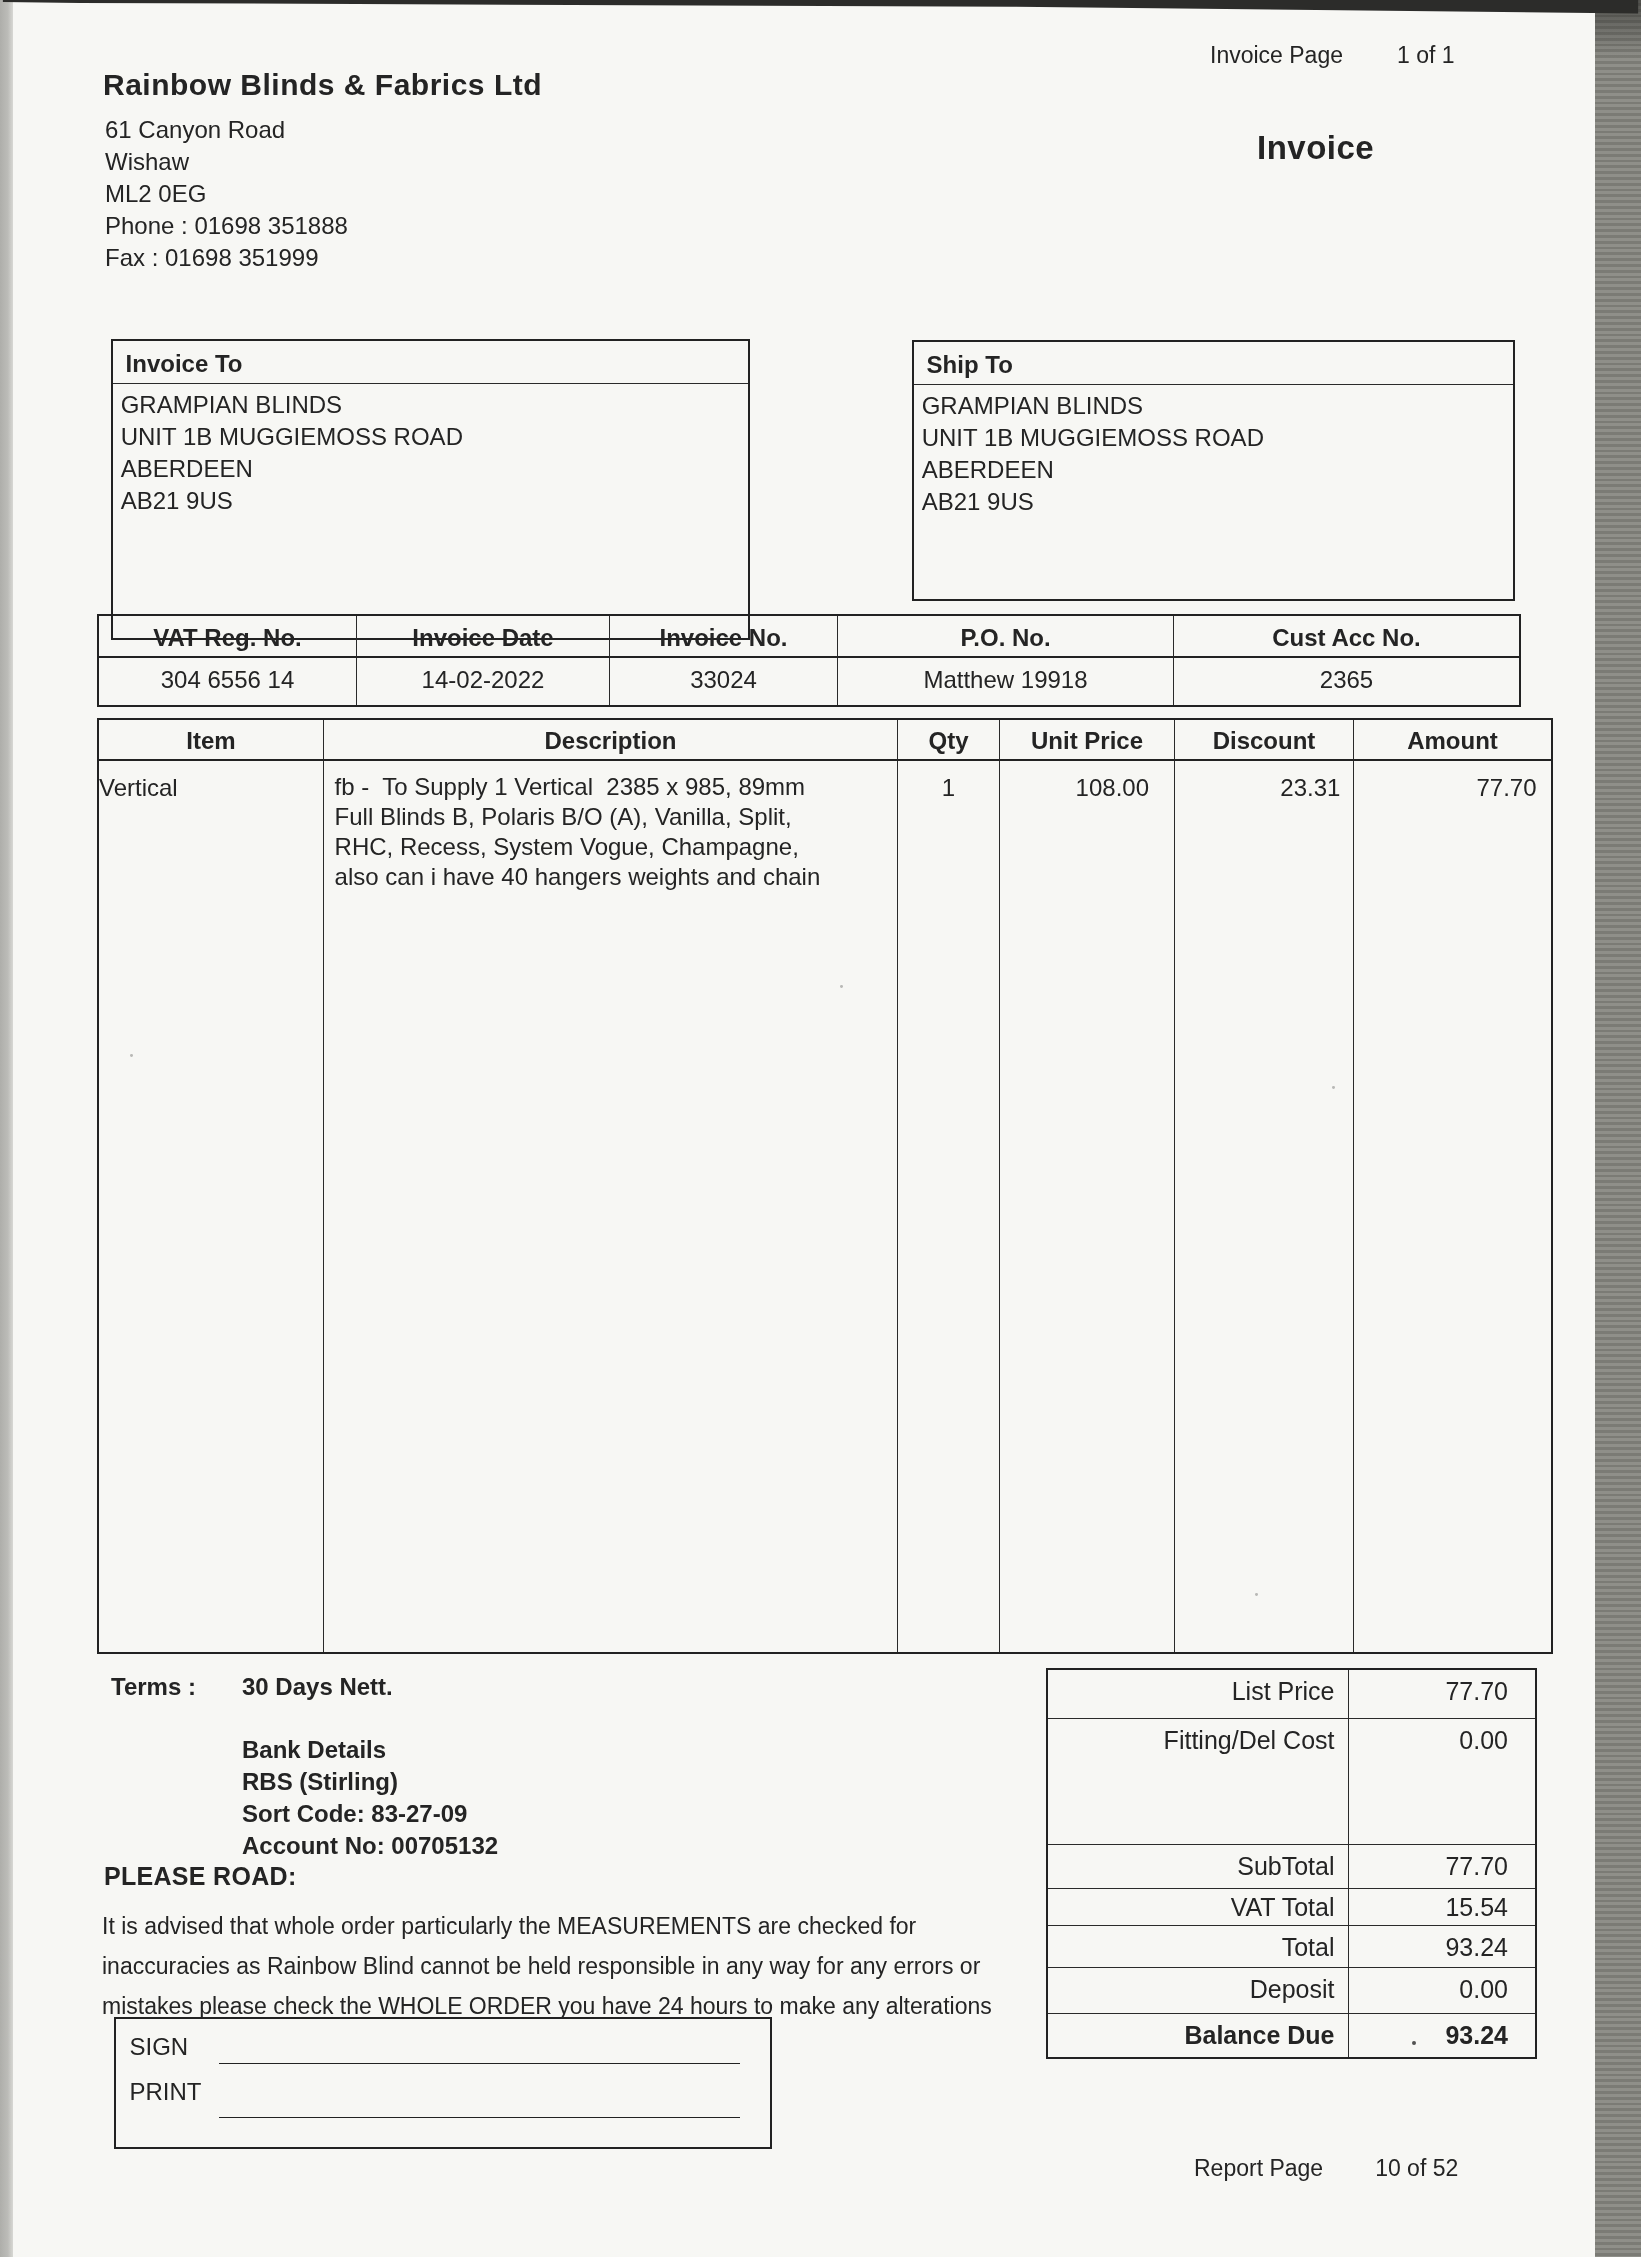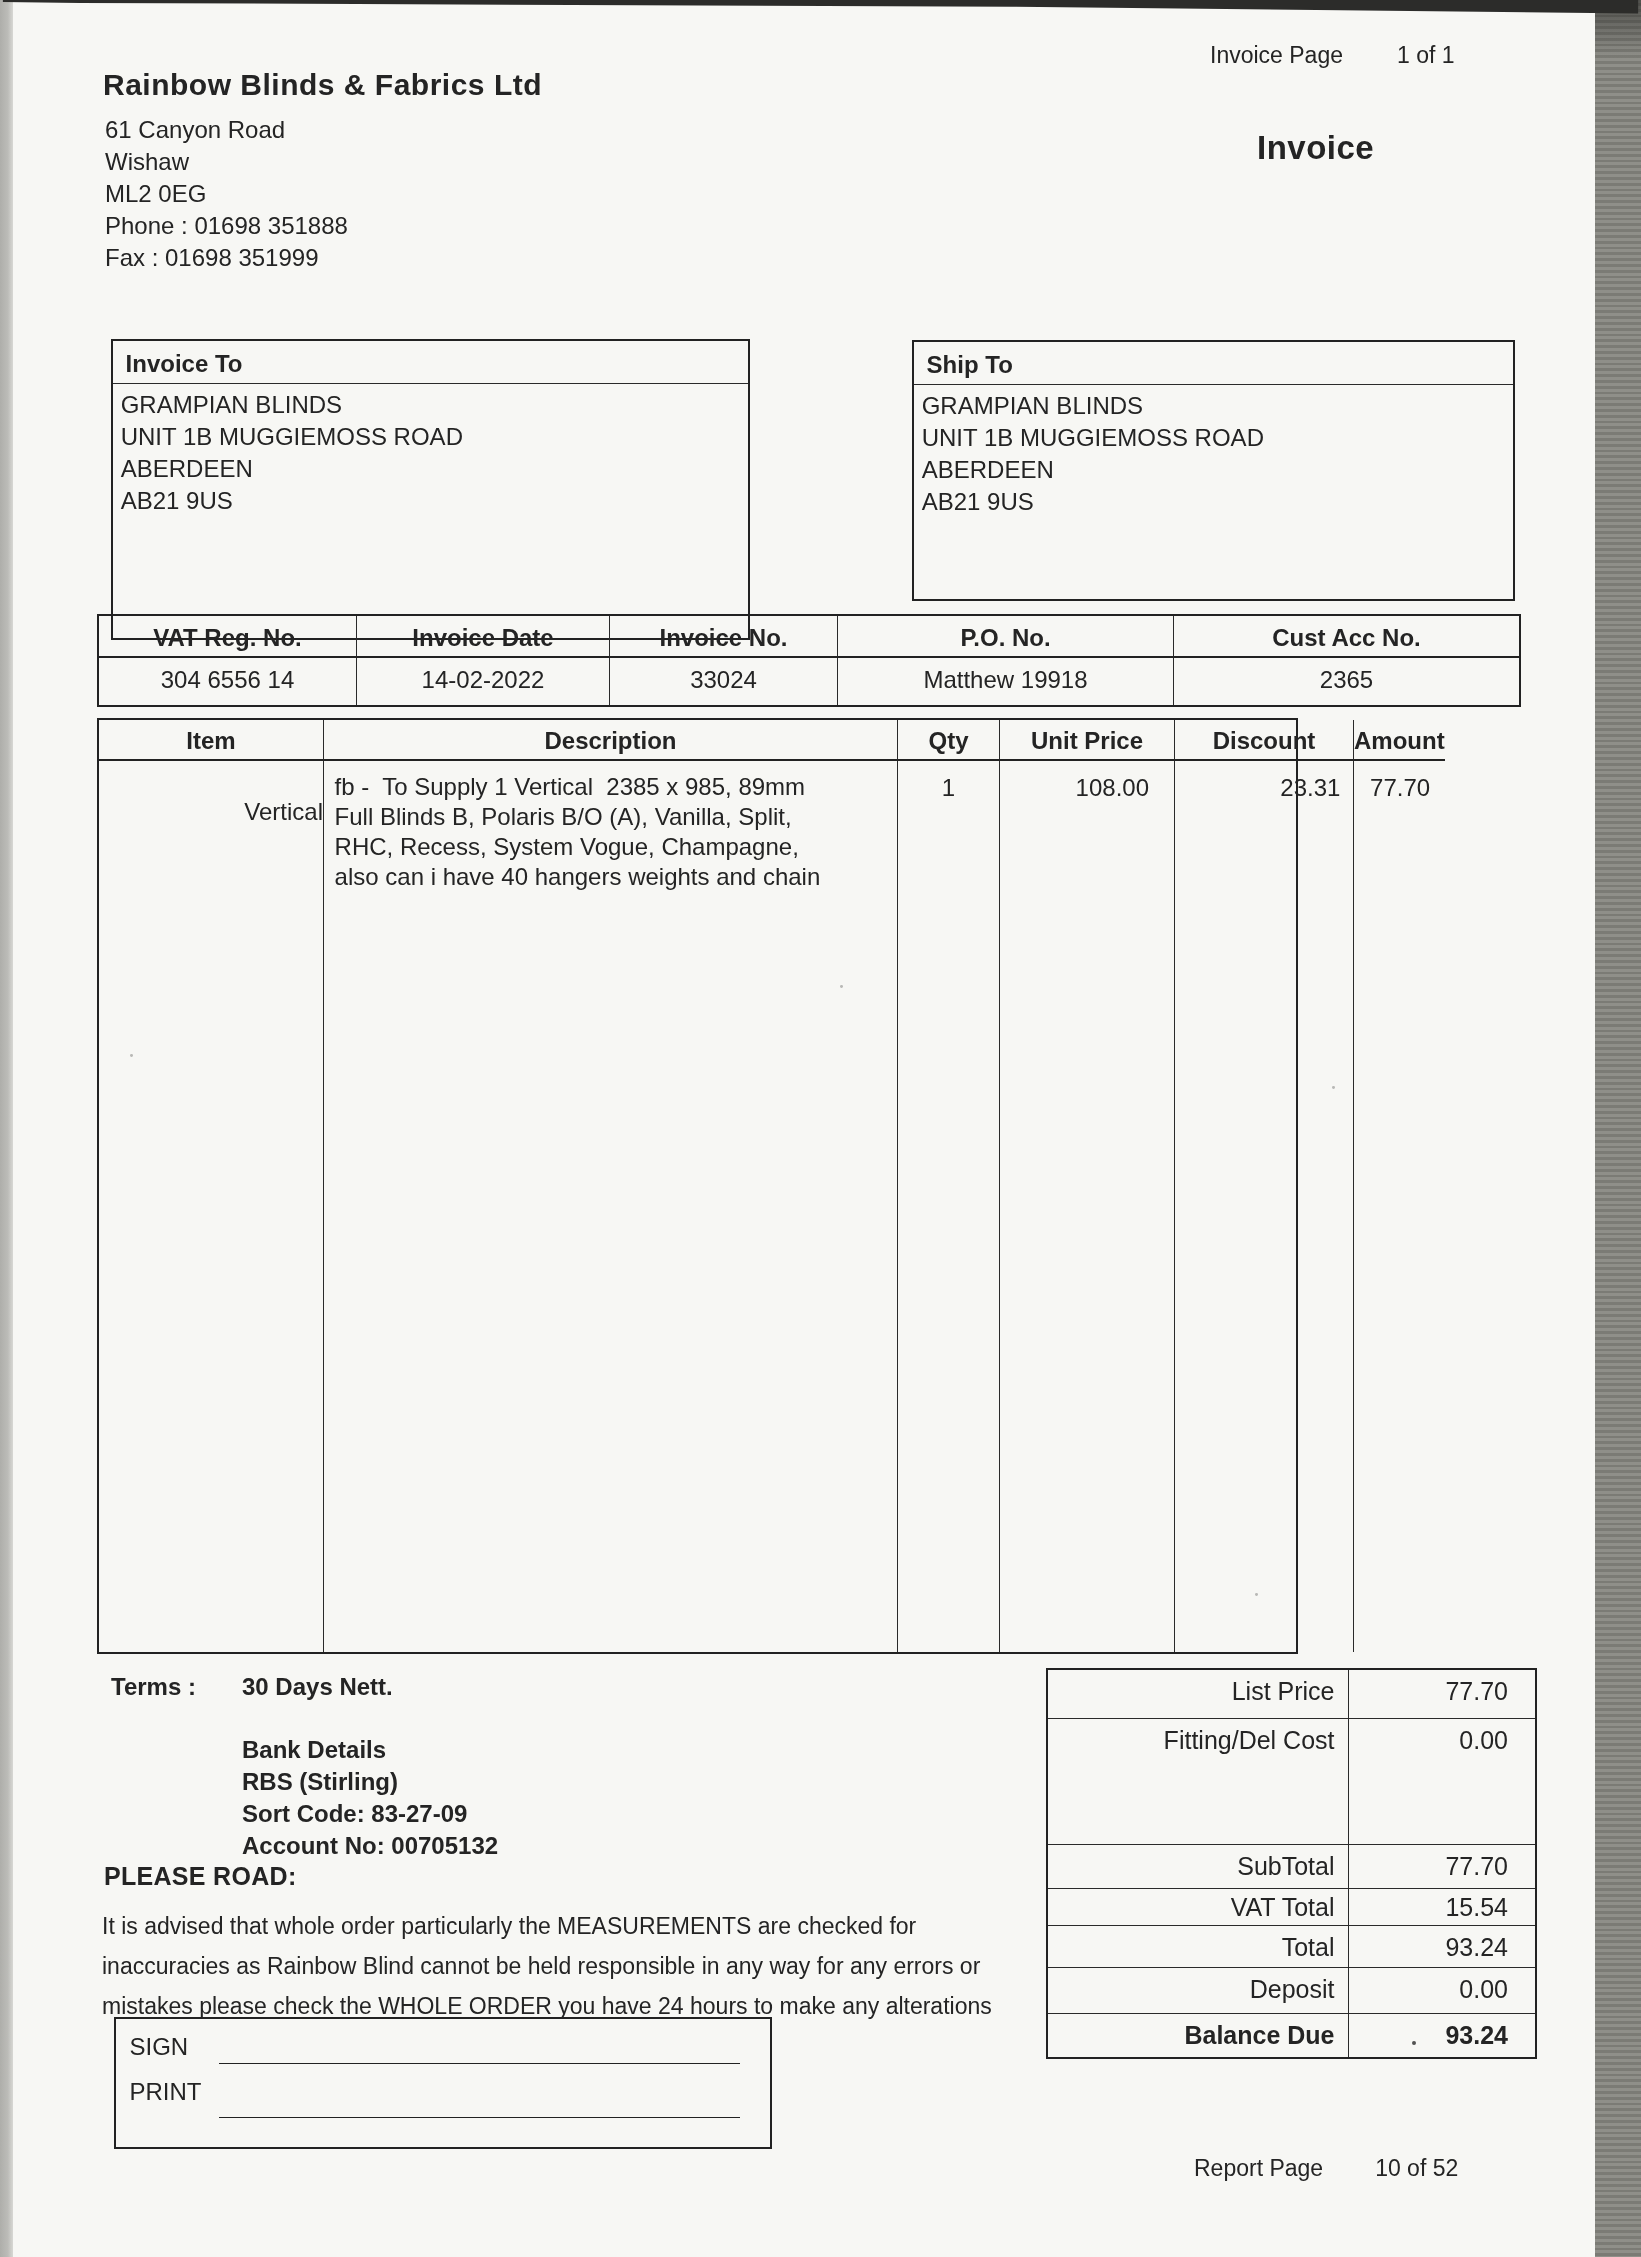--- a/index.html
+++ b/index.html
@@ -44,29 +44,29 @@
   
   .meta-table{position:absolute;left:97px;top:614px;width:1424px;height:93px;
     border:2.9px solid #222;box-sizing:border-box;display:grid;
     grid-template-columns:257px 253px 228px 336px 1fr;
     grid-template-rows:42px 1fr;}
   .meta-table .hc{border-bottom:2.9px solid #222;font-weight:700;}
   .meta-table .hc,.meta-table .vc{font-size:24px;text-align:center;padding-top:7.7px;box-sizing:border-box;}
   .meta-table .bl{border-left:1.9px solid #2a2a2a;}
 
   
-  .items-table{position:absolute;left:97px;top:718px;width:1201px;height:936px;
+  .items-table{position:absolute;left:97px;top:718px;width:1456px;height:936px;
     border:2.9px solid #222;box-sizing:border-box;display:grid;
     grid-template-columns:224px 574px 102px 175px 179px 1fr;
     grid-template-rows:41px 1fr;}
   .items-table .hc{border-bottom:2.9px solid #222;font-weight:700;font-size:24px;
     text-align:center;padding-top:6.8px;box-sizing:border-box;}
   .items-table .bc{box-sizing:border-box;font-size:24px;}
   .items-table .bl{border-left:1.9px solid #2a2a2a;}
-  .cell-item{text-align:right;padding-top:12.6px;margin-top:24px;}
+  .cell-item{text-align:left;padding-top:12.6px;}
   .cell-desc{padding:10.6px 7.7px 0 10.6px;line-height:30px;}
   .desc-line{white-space:pre;}
   .cell-qty{text-align:center;padding-top:12.6px;}
   .cell-unit{text-align:right;padding:12.6px 25px 0 0;}
   .cell-disc{text-align:right;padding:12.6px 12.6px 0 0;}
   .cell-amt{text-align:right;padding:12.6px 14.5px 0 0;}
 
   
   .totals-table{position:absolute;left:1046px;top:1668px;width:491px;height:391px;
     border:2.9px solid #222;box-sizing:border-box;display:flex;flex-direction:column;}

